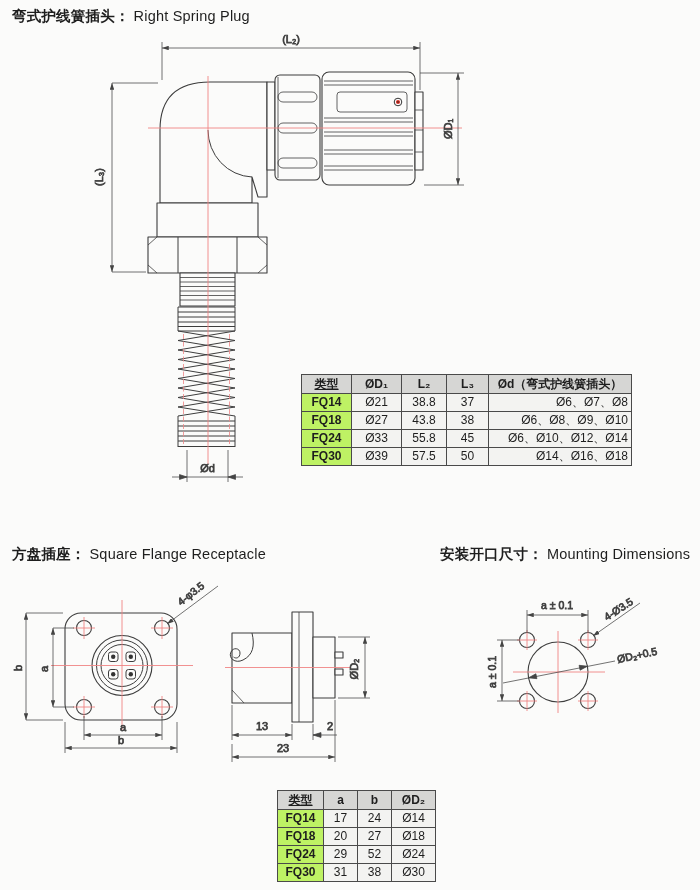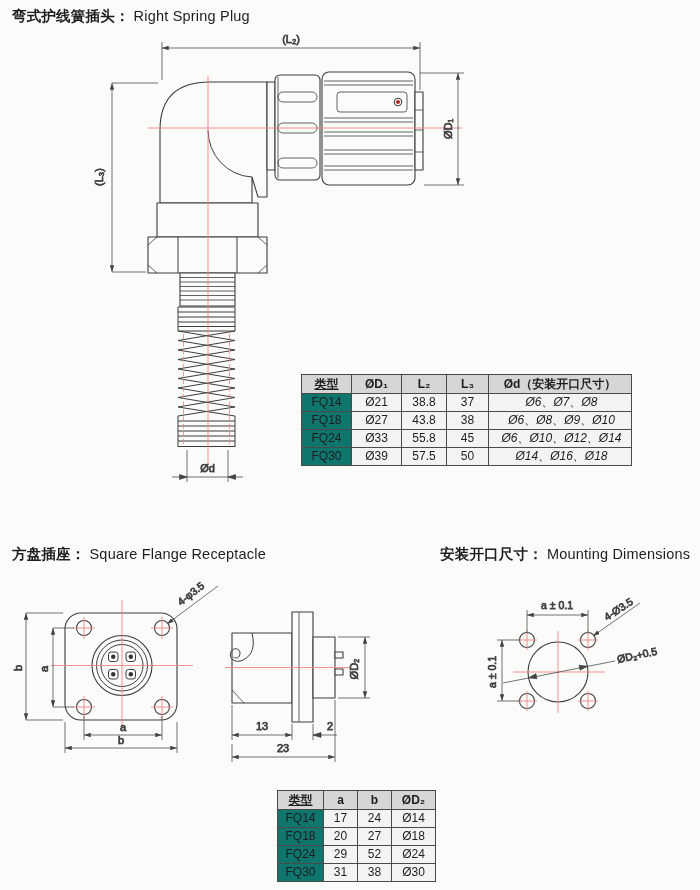--- a/index.html
+++ b/index.html
@@ -22,22 +22,22 @@
   .thin{fill:none;stroke:#3d3d3d;stroke-width:0.8;}
   .dim{fill:none;stroke:#444;stroke-width:0.75;}
   .red{fill:none;stroke:#ef8585;stroke-width:0.9;}
   .reddash{fill:none;stroke:#ef8585;stroke-width:0.8;stroke-dasharray:5 2.5;}
   table.spec{border-collapse:collapse;font-size:12px;table-layout:fixed;}
   table.spec th,table.spec td{
     border:1px solid #4a4a4a;height:17px;line-height:13px;
     text-align:center;padding:0 3px;background:#f3f3f1;overflow:hidden;white-space:nowrap;
   }
   table.spec th{background:#d6d6d4;font-weight:700;height:18px;}
-  table.spec td.rowhead{background:#0f766e;font-weight:400;}
-  table.spec td.left{text-align:center;padding-left:6px;font-style:italic;}
+  table.spec td.rowhead{background:#bef264;font-weight:700;}
+  table.spec td.left{text-align:right;padding-left:6px;}
   th.u{text-decoration:underline;}
 </style>
 </head>
 <body>
 
 <div id="page">
 
   <div class="abs sec-title" style="left:12px;top:7px;">
     <span class="zh">弯式护线簧插头：</span><span class="en">Right Spring Plug</span>
   </div>
@@ -179,21 +179,21 @@
         <col style="width:45px">
         <col style="width:42px">
         <col style="width:143px">
       </colgroup>
     <tbody>
         <tr>
       <th class="u">类型</th>
       <th>ØD₁</th>
       <th>L₂</th>
       <th>L₃</th>
-      <th>Ød（安装开口尺寸）</th>
+      <th>Ød（弯式护线簧插头）</th>
     </tr>
     <tr>
       <td class="rowhead">FQ14</td>
       <td>Ø21</td>
       <td>38.8</td>
       <td>37</td>
       <td class="left">Ø6、Ø7、Ø8</td>
     </tr>
     <tr>
       <td class="rowhead">FQ18</td>

